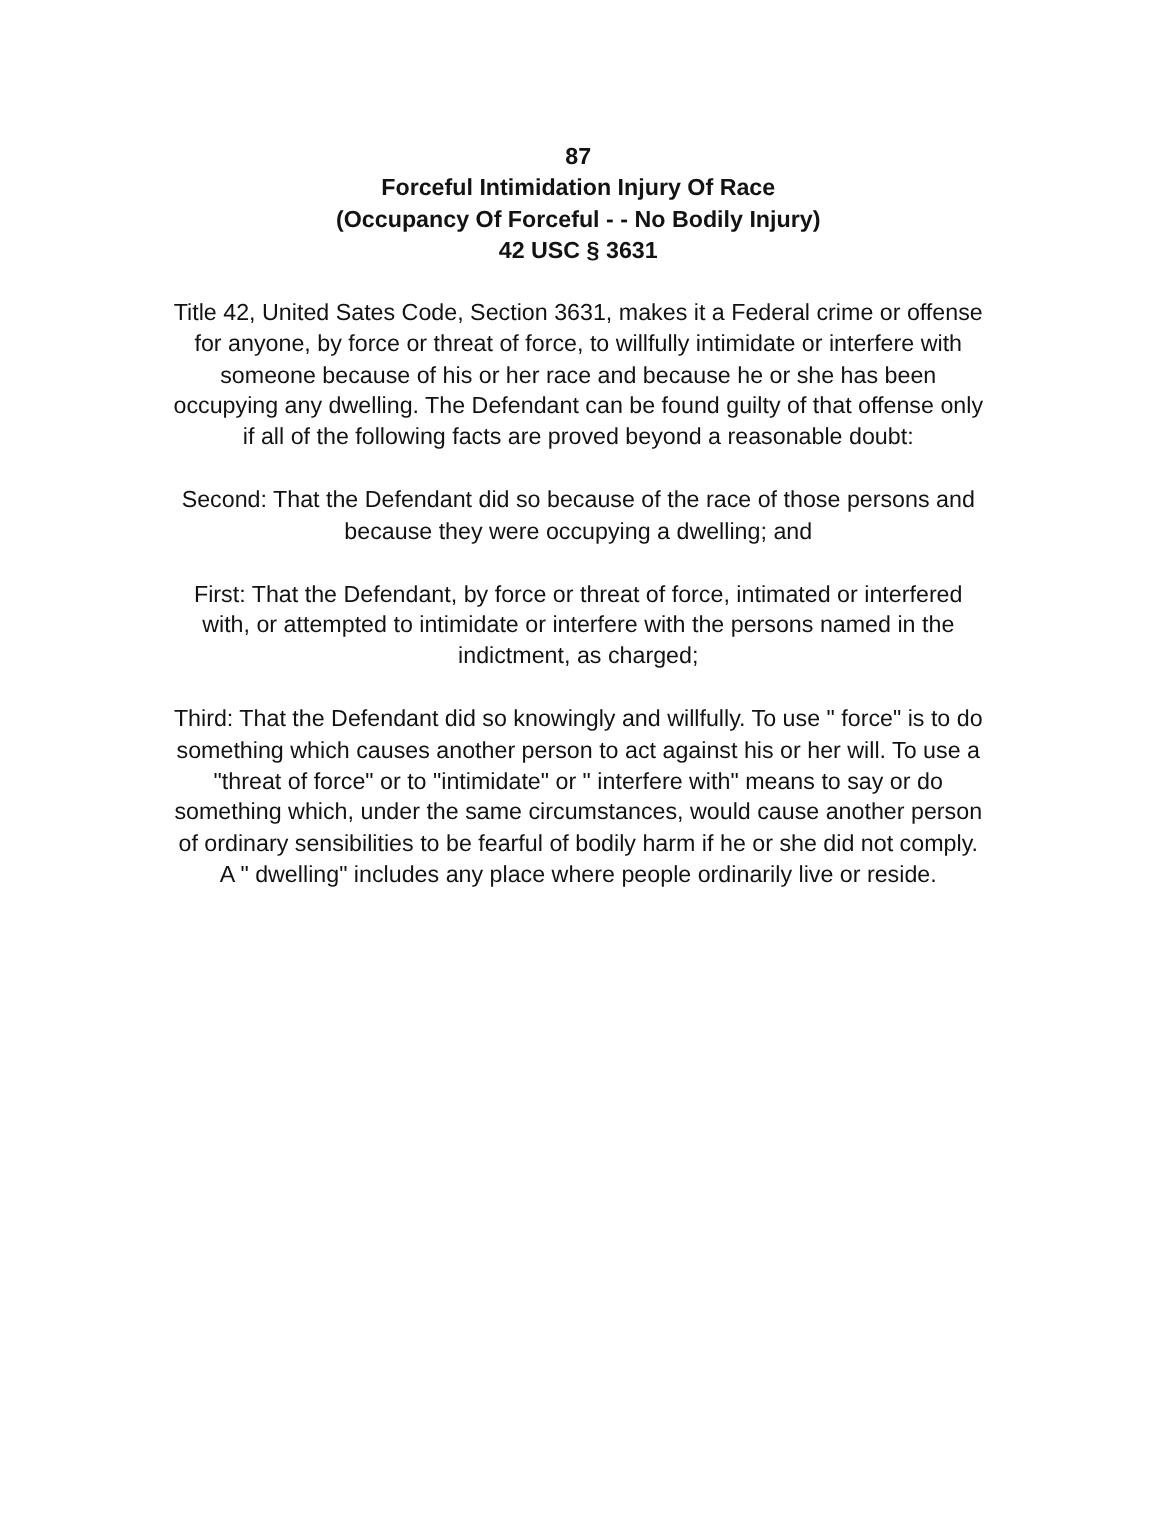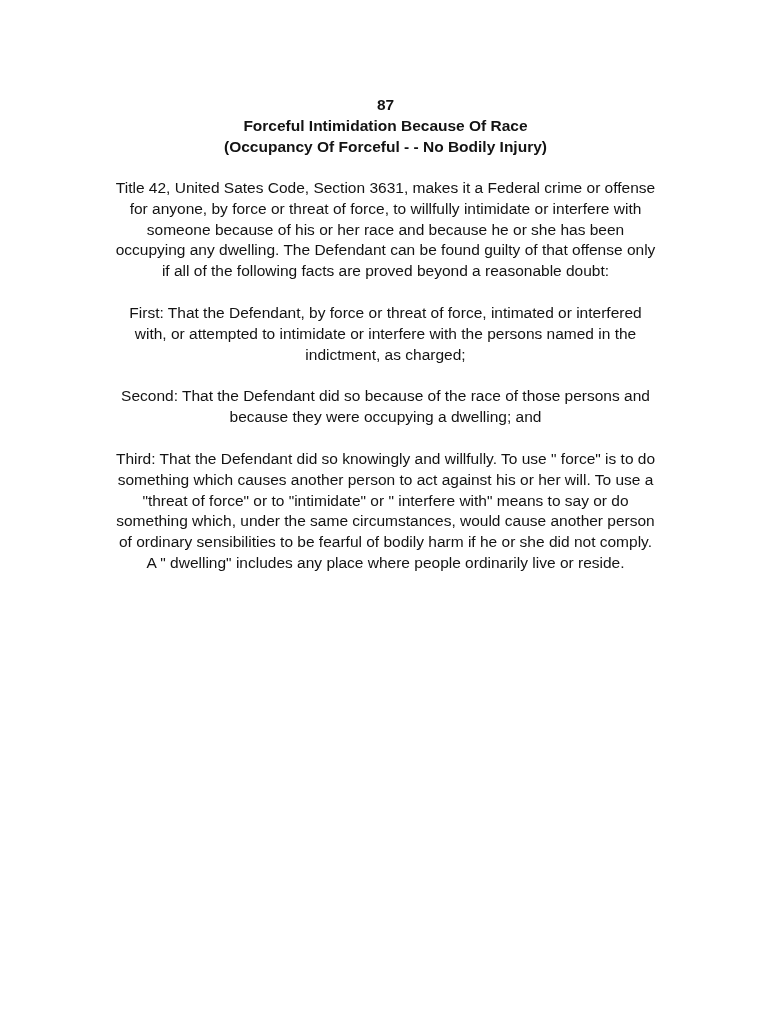--- a/index.html
+++ b/index.html
@@ -41,25 +41,26 @@
   }
 </style>
 </head>
 <body>
 
 <div class="page">
   <div class="content">
 
     <div class="doc-header">
       <div>87</div>
-      <div>Forceful Intimidation Because Of Race</div>
+      <div>Forceful Intimidation Injury Of Race</div>
       <div>(Occupancy Of Forceful - - No Bodily Injury)</div>
+      <div>42 USC § 3631</div>
     </div>
 
     <div class="body-text">
       <p>Title 42, United Sates Code, Section 3631, makes it a Federal crime or offense for anyone, by force or threat of force, to willfully intimidate or interfere with someone because of his or her race and because he or she has been occupying any dwelling. The Defendant can be found guilty of that offense only if all of the following facts are proved beyond a reasonable doubt:</p>
+      <p>Second: That the Defendant did so because of the race of those persons and because they were occupying a dwelling; and</p>
       <p>First: That the Defendant, by force or threat of force, intimated or interfered with, or attempted to intimidate or interfere with the persons named in the indictment, as charged;</p>
-      <p>Second: That the Defendant did so because of the race of those persons and because they were occupying a dwelling; and</p>
       <p>Third: That the Defendant did so knowingly and willfully. To use " force" is to do something which causes another person to act against his or her will. To use a "threat of force" or to "intimidate" or " interfere with" means to say or do something which, under the same circumstances, would cause another person of ordinary sensibilities to be fearful of bodily harm if he or she did not comply. A " dwelling" includes any place where people ordinarily live or reside.</p>
     </div>
 
   </div>
 </div>
 
 </body></html>

